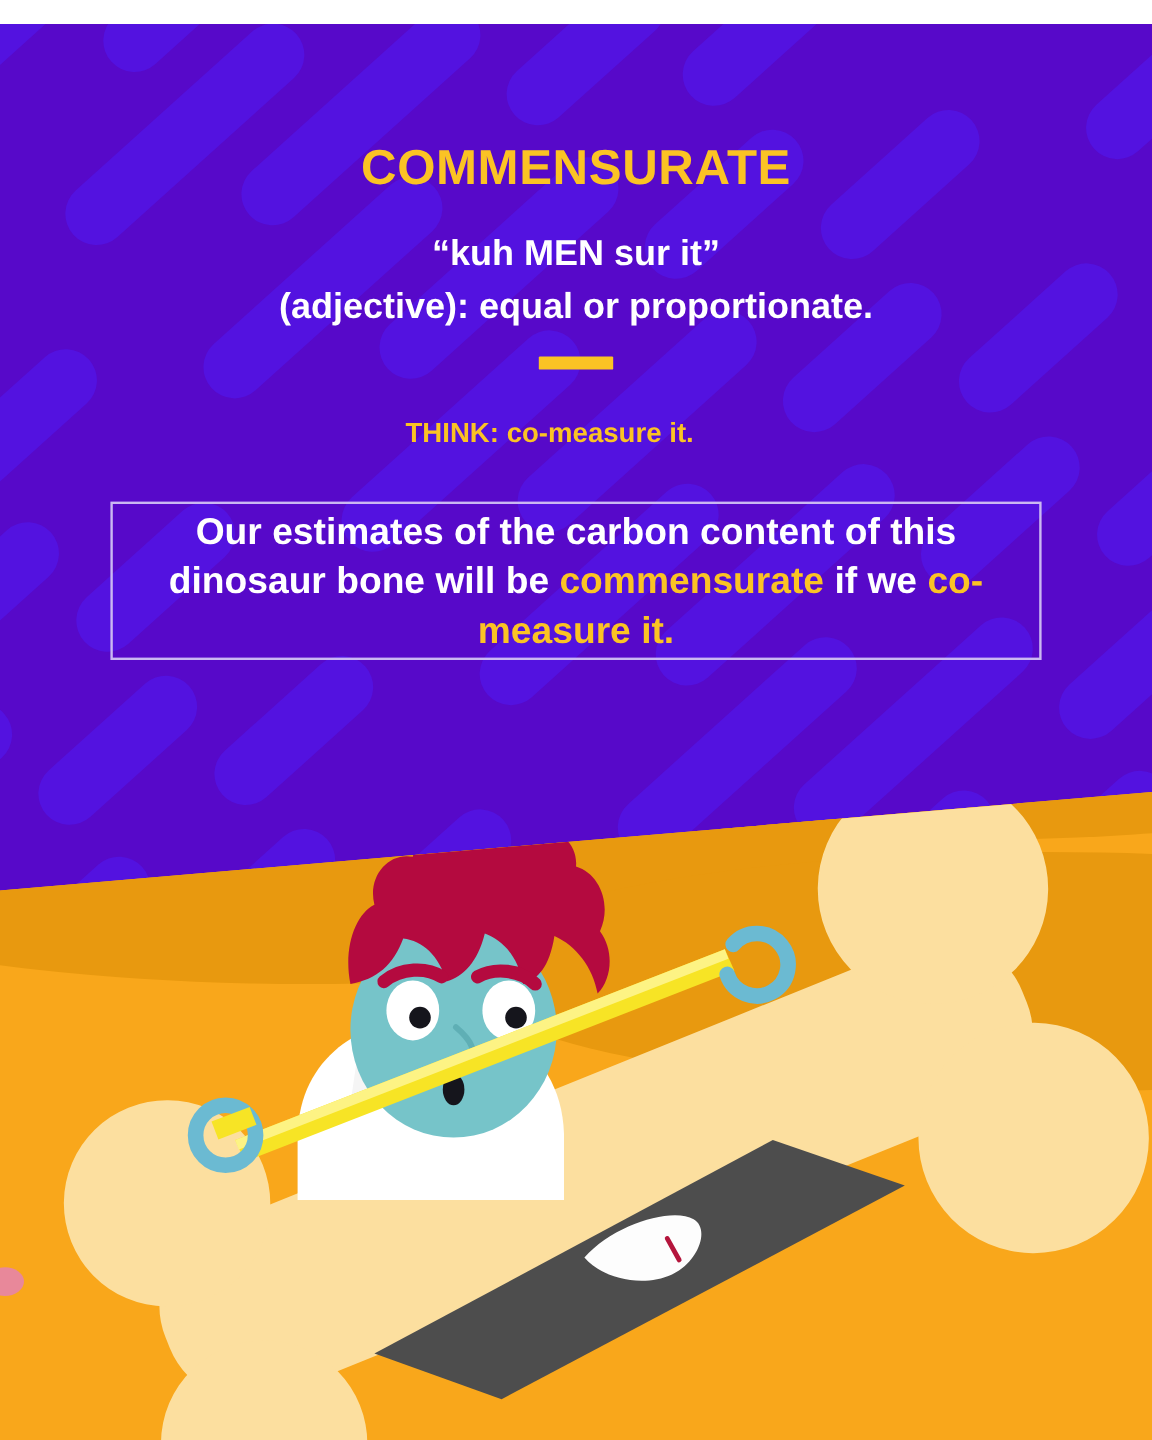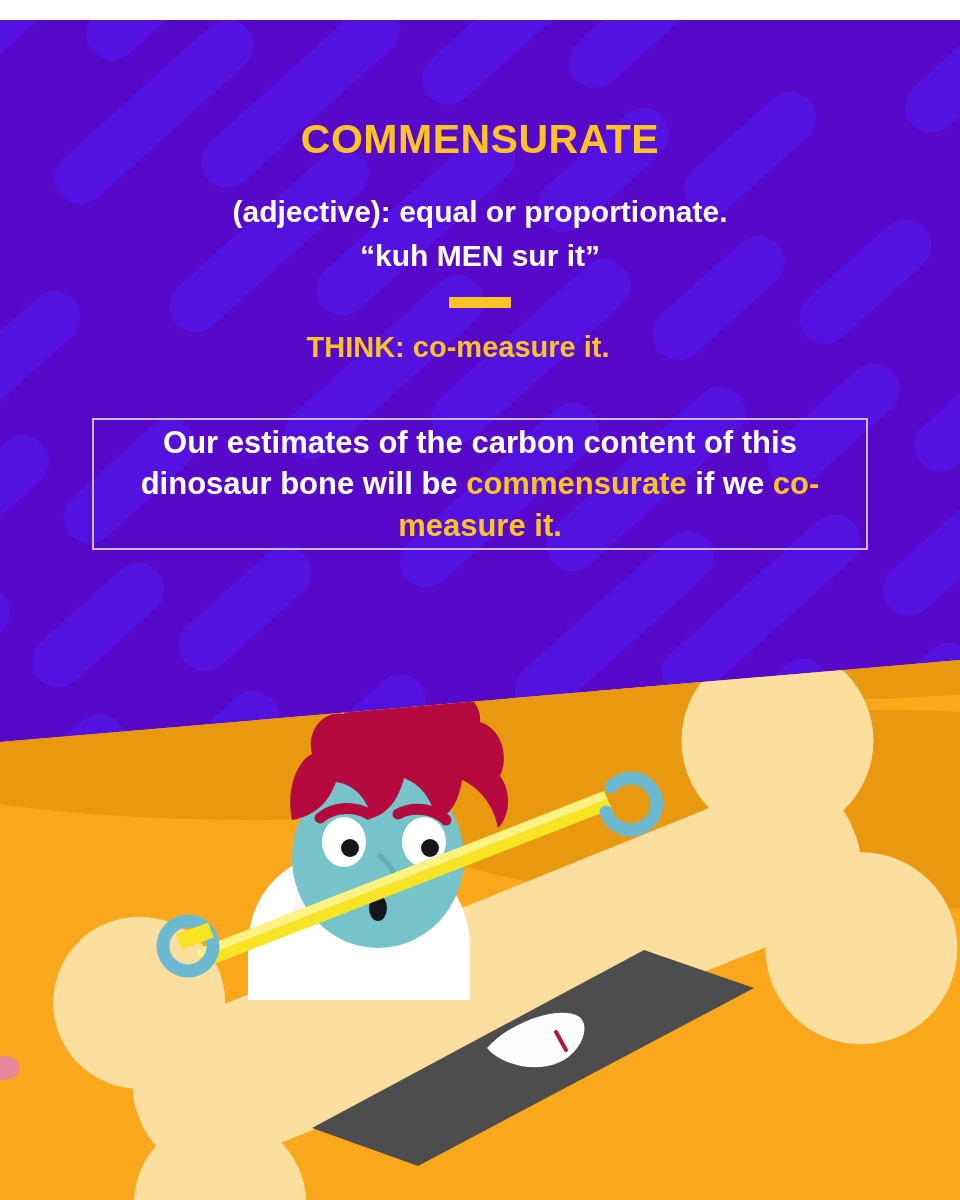--- a/index.html
+++ b/index.html
@@ -81,24 +81,24 @@
   }
   .divider {
     position: absolute;
     left: 449px; top: 277px;
     width: 62px; height: 11px;
     background: #fbc324;
     border-radius: 1px;
   }
   .think-line {
     position: absolute;
-    left: 0; top: 309px;
+    left: 0; top: 326px;
     width: 916px;
     text-align: center;
-    font-size: 29px;
+    font-size: 23px;
     font-weight: bold;
     color: #fbc324;
     line-height: 1.3;
   }
   .think-line .think-word { color: #fbc324; }
   .think-line .think-rest { color: #fbc324; }
 
   
   .sentence-box {
     position: absolute;
@@ -258,22 +258,22 @@
           <path d="M611 767 A26 26 0 1 1 606 792" fill="none" stroke="#6bbad2" stroke-width="13" stroke-linecap="round"></path>
         </g>
       </g>
 
     </g>
   </svg>
 
   <div class="headline">COMMENSURATE</div>
 
   <div class="definition">
+    <div>“kuh MEN sur it”</div>
     <div>(adjective): equal or proportionate.</div>
-    <div>“kuh MEN sur it”</div>
   </div>
 
   <div class="divider"></div>
 
   <div class="think-line">
     <span class="think-word">THINK:</span><span>&nbsp;</span><span class="think-rest">co-measure it.</span>
   </div>
 
   <div class="sentence-box">
     <div class="sentence">

